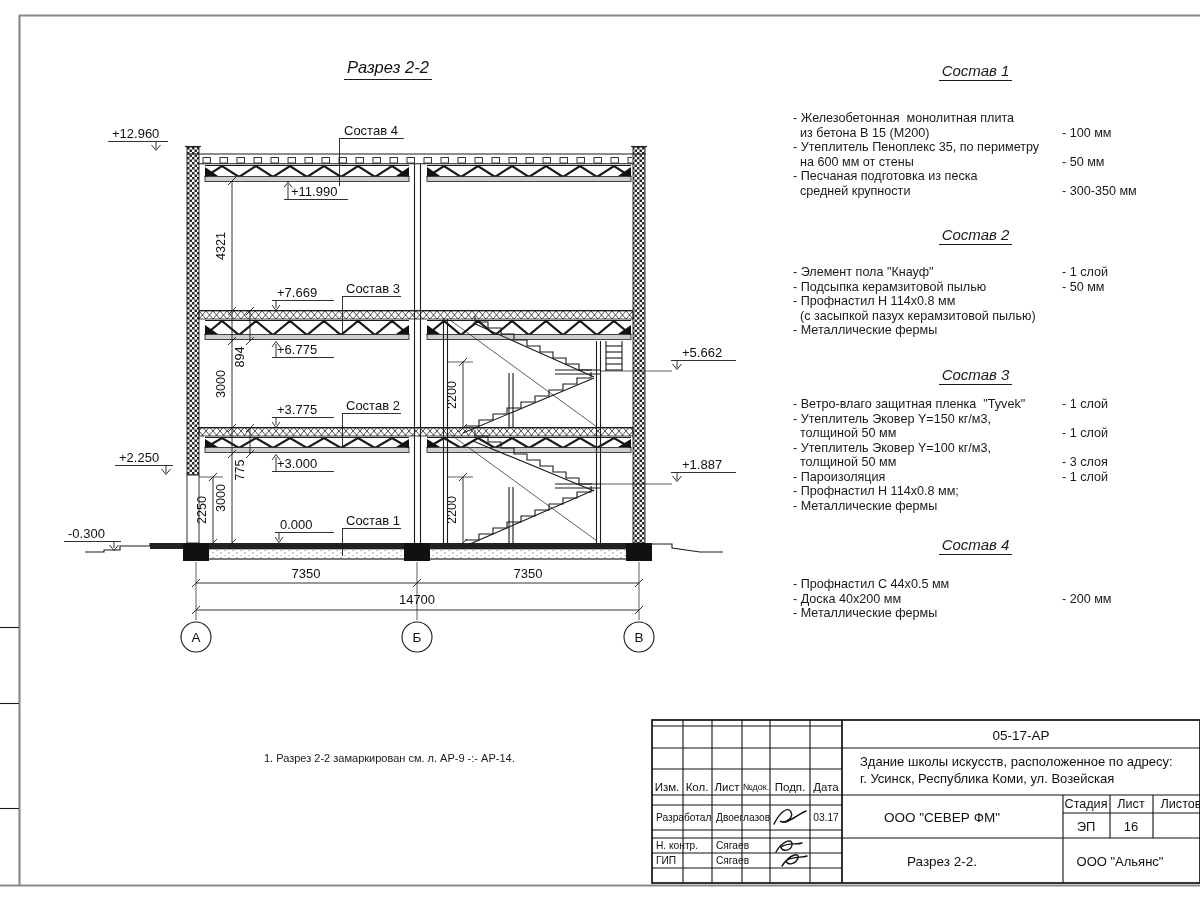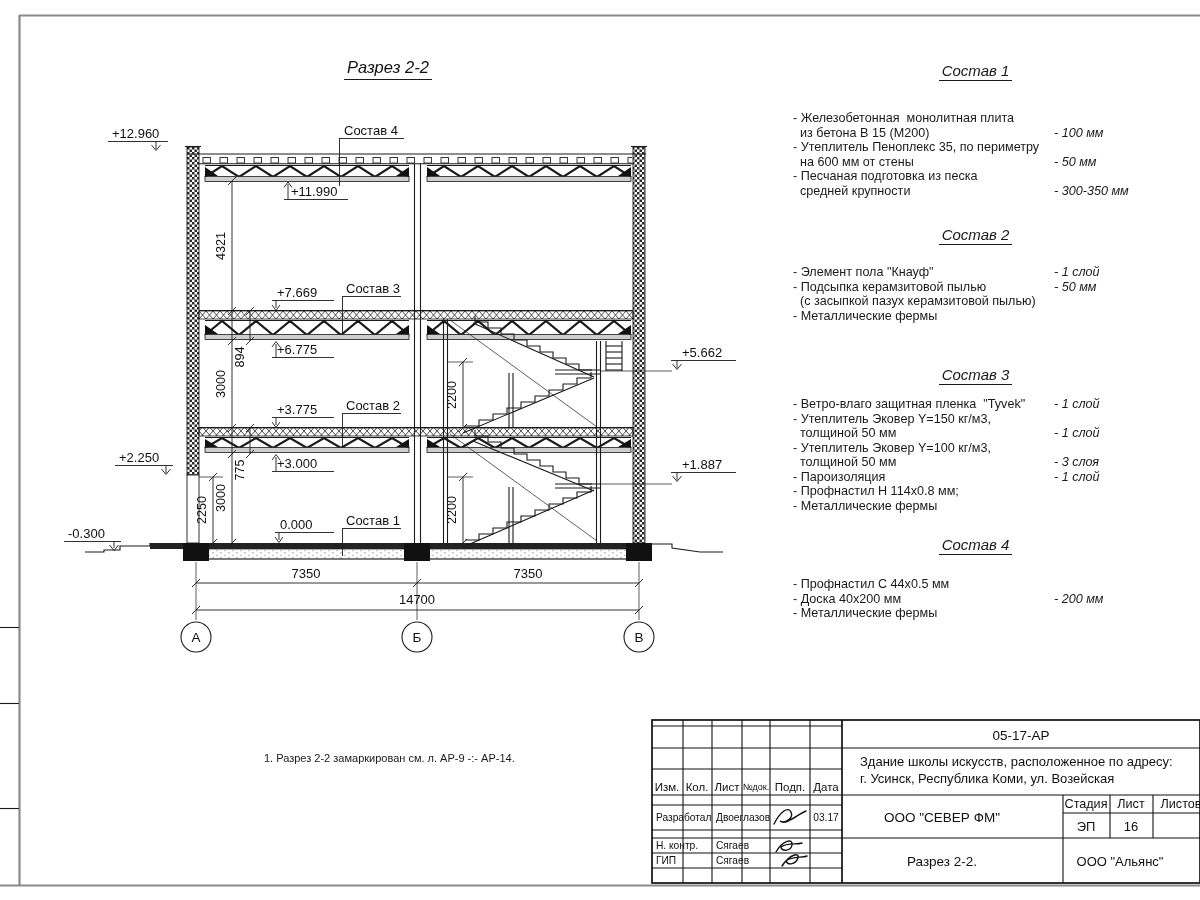--- a/index.html
+++ b/index.html
@@ -21,21 +21,21 @@
   .t14{font-size:13.5px;}
   .t11{font-size:11.5px;}
   .t10{font-size:10.2px;}
   .t9{font-size:9px;}
   .ital{font-style:italic;}
   .comp{position:absolute;left:793px;width:365px;}
   .comp-title{text-align:center;font-style:italic;font-size:15px;}
   .comp-title span{border-bottom:1.2px solid #1a1a1a;padding:0 3px 1px;}
   .comp-lines{font-size:12.6px;line-height:14.5px;}
   .cl{position:relative;white-space:pre;}
-  .cl .val{position:absolute;left:261px;top:0;font-style:italic;}
+  .cl .val{position:absolute;left:269px;top:0;}
   .note{position:absolute;left:264px;top:752px;font-size:11px;}
 </style>
 </head>
 <body>
 
 <svg width="1200" height="900" viewBox="0 0 1200 900">
   <defs>
     <pattern id="wh" x="187" y="147" width="5" height="5" patternUnits="userSpaceOnUse">
       <rect width="5" height="5" fill="#fff"></rect>
       <rect width="2.5" height="2.5" fill="#2a2a2a"></rect>
@@ -377,20 +377,21 @@
     <div class="cl"><span>- Песчаная подготовка из песка</span><span class="val"></span></div>
     <div class="cl"><span>  средней крупности</span><span class="val">- 300-350 мм</span></div>
   </div>
 </div>
 
 <div class="comp" style="top:226px;">
   <div class="comp-title"><span>Состав 2</span></div>
   <div class="comp-lines" style="margin-top:22px;">
     <div class="cl"><span>- Элемент пола "Кнауф"</span><span class="val">- 1 слой</span></div>
     <div class="cl"><span>- Подсыпка керамзитовой пылью</span><span class="val">- 50 мм</span></div>
+    <div class="cl"><span>- Профнастил Н 114х0.8 мм</span><span class="val"></span></div>
     <div class="cl"><span>  (с засыпкой пазух керамзитовой пылью)</span><span class="val"></span></div>
     <div class="cl"><span>- Металлические фермы</span><span class="val"></span></div>
   </div>
 </div>
 
 <div class="comp" style="top:366px;">
   <div class="comp-title"><span>Состав 3</span></div>
   <div class="comp-lines" style="margin-top:14px;">
     <div class="cl"><span>- Ветро-влаго защитная пленка  "Tyvek"</span><span class="val">- 1 слой</span></div>
     <div class="cl"><span>- Утеплитель Эковер Y=150 кг/м3,</span><span class="val"></span></div>

